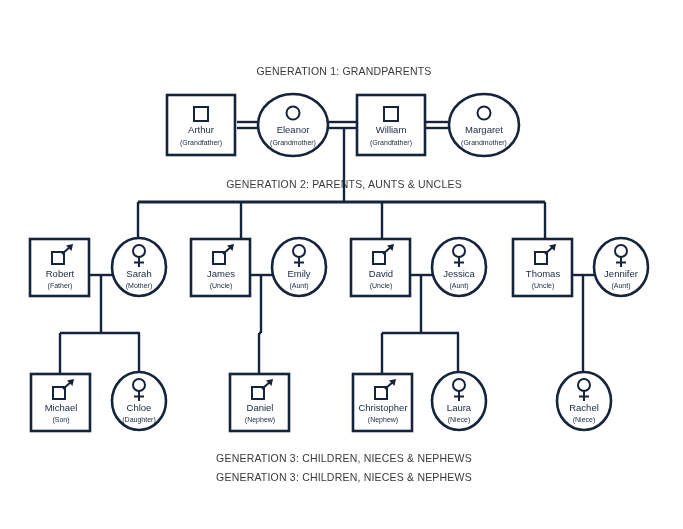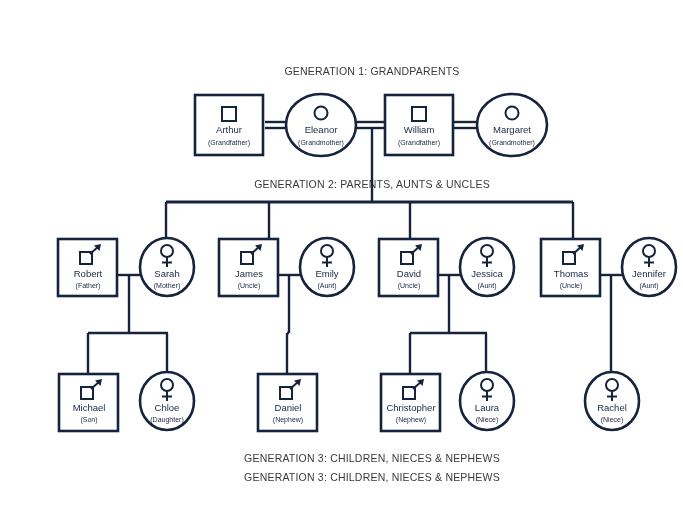--- a/index.html
+++ b/index.html
@@ -4,21 +4,21 @@
 <title>Family Genogram</title>
 <style>
   html,body{margin:0;padding:0;background:#ffffff;}
   body{
     width:683px;height:529px;
     font-family:"Liberation Sans","DejaVu Sans",sans-serif;
     color:#1a2740;
     position:relative;
     overflow:hidden;
   }
-  #genogram-root{position:absolute;inset:0;margin-left:28px;}
+  #genogram-root{position:absolute;inset:0;}
   svg#genogram{display:block;width:683px;height:529px;}
   .node-name{
     font-family:"Liberation Sans","DejaVu Sans",sans-serif;
     font-size:9.5px;fill:#1a2740;text-anchor:middle;
   }
   .node-role{
     font-family:"Liberation Sans","DejaVu Sans",sans-serif;
     font-size:7px;fill:#1a2740;text-anchor:middle;
   }
   .gen-title{

